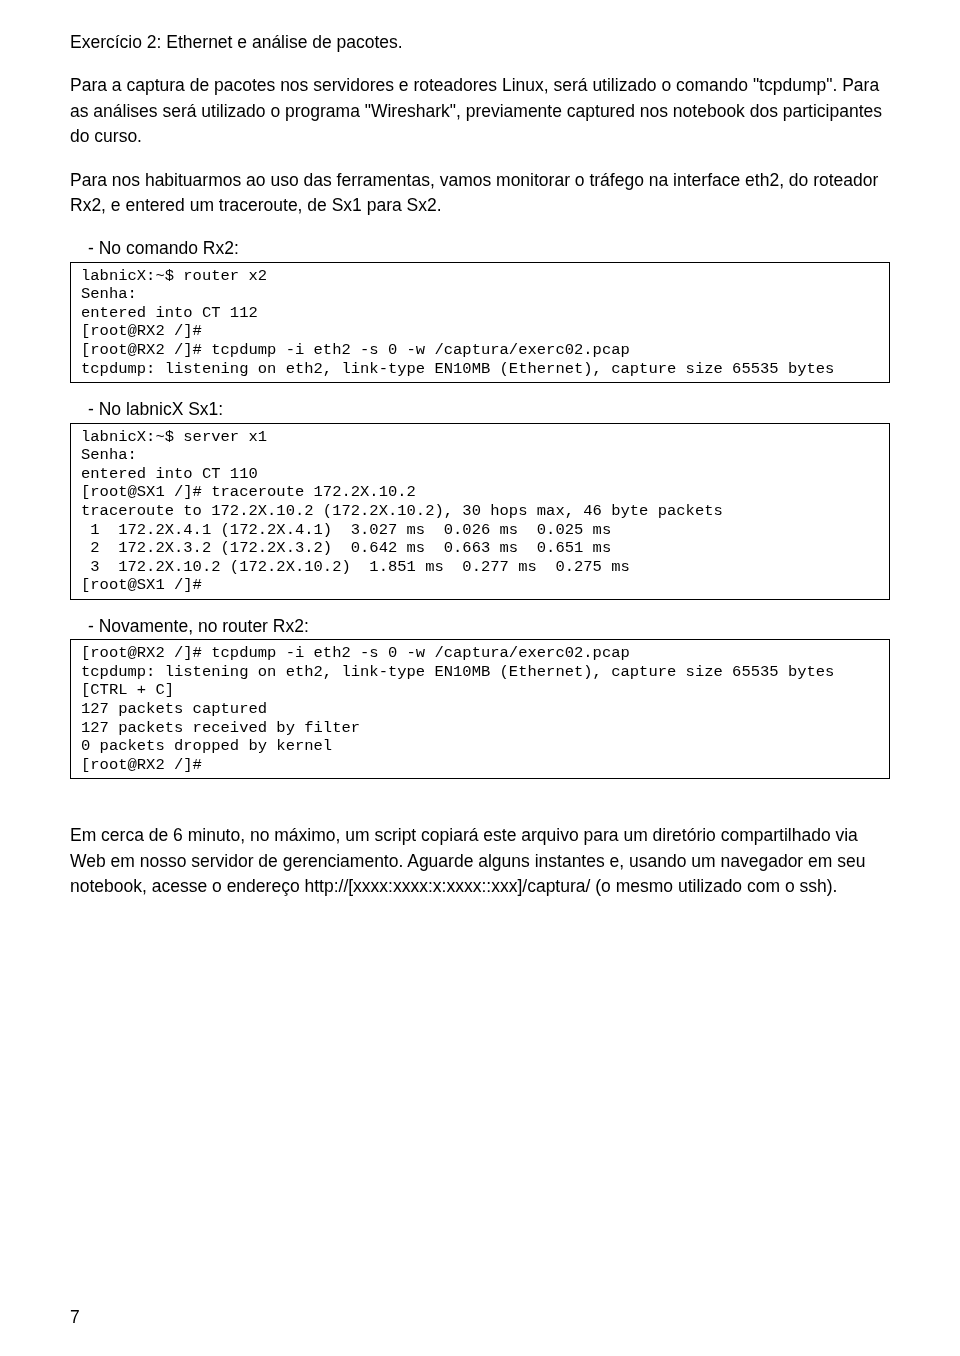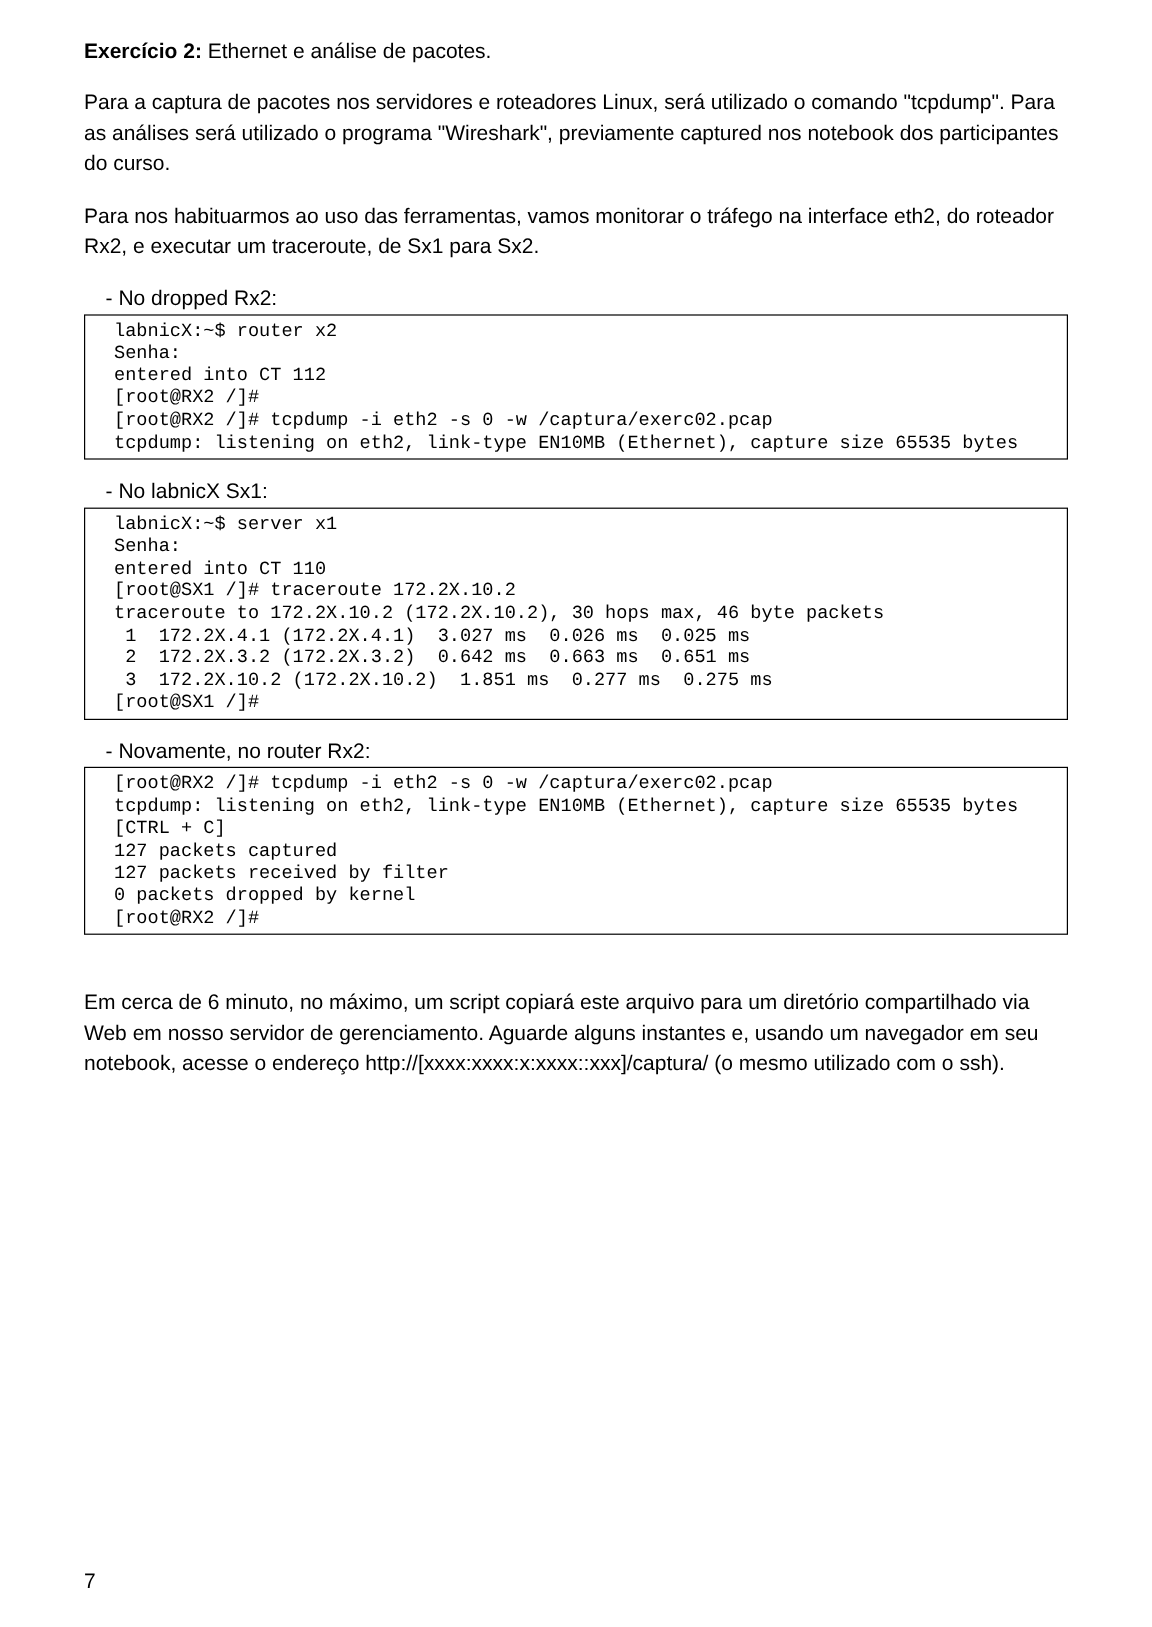--- a/index.html
+++ b/index.html
@@ -14,35 +14,35 @@
     min-height: 1356px;
     padding: 30px 70px 30px 70px;
     box-sizing: border-box;
     position: relative;
   }
   .title-line {
     font-size: 17.5px;
     line-height: 1.45;
     margin-bottom: 18px;
   }
-  .bold { font-weight: bold; }
+  .bold { font-weight: normal; }
   .paragraph {
     font-size: 17.5px;
     line-height: 1.45;
     margin-bottom: 18px;
   }
   .sub-label {
     font-size: 17.5px;
     line-height: 1.45;
     margin-left: 18px;
     margin-bottom: 0;
   }
   .code-block {
     border: 1px solid #000;
-    padding: 4px 6px 4px 24px;
+    padding: 4px 6px 4px 10px;
     font-family: "Courier New", Courier, monospace;
     font-size: 15.5px;
     line-height: 1.2;
     white-space: pre;
     margin-bottom: 14px;
     overflow: hidden;
   }
   .page-number {
     position: absolute;
     bottom: 28px;
@@ -54,23 +54,23 @@
 <body>
 
 <div class="page">
 
   <div class="title-line">
     <span class="bold">Exercício 2:</span><span> Ethernet e análise de pacotes.</span>
   </div>
 
   <div class="paragraph">Para a captura de pacotes nos servidores e roteadores Linux, será utilizado o comando "tcpdump". Para as análises será utilizado o programa "Wireshark", previamente captured nos notebook dos participantes do curso.</div>
 
-  <div class="paragraph">Para nos habituarmos ao uso das ferramentas, vamos monitorar o tráfego na interface eth2, do roteador Rx2, e executar um traceroute, de Sx1 para Sx2.</div>
+  <div class="paragraph">Para nos habituarmos ao uso das ferramentas, vamos monitorar o tráfego na interface eth2, do roteador Rx2, e entered um traceroute, de Sx1 para Sx2.</div>
 
-  <div class="sub-label">- No dropped Rx2:</div>
+  <div class="sub-label">- No comando Rx2:</div>
   <div class="code-block">labnicX:~$ router x2
 Senha:
 entered into CT 112
 [root@RX2 /]#
 [root@RX2 /]# tcpdump -i eth2 -s 0 -w /captura/exerc02.pcap
 tcpdump: listening on eth2, link-type EN10MB (Ethernet), capture size 65535 bytes</div>
 
   <div class="sub-label">- No labnicX Sx1:</div>
   <div class="code-block">labnicX:~$ server x1
 Senha:

